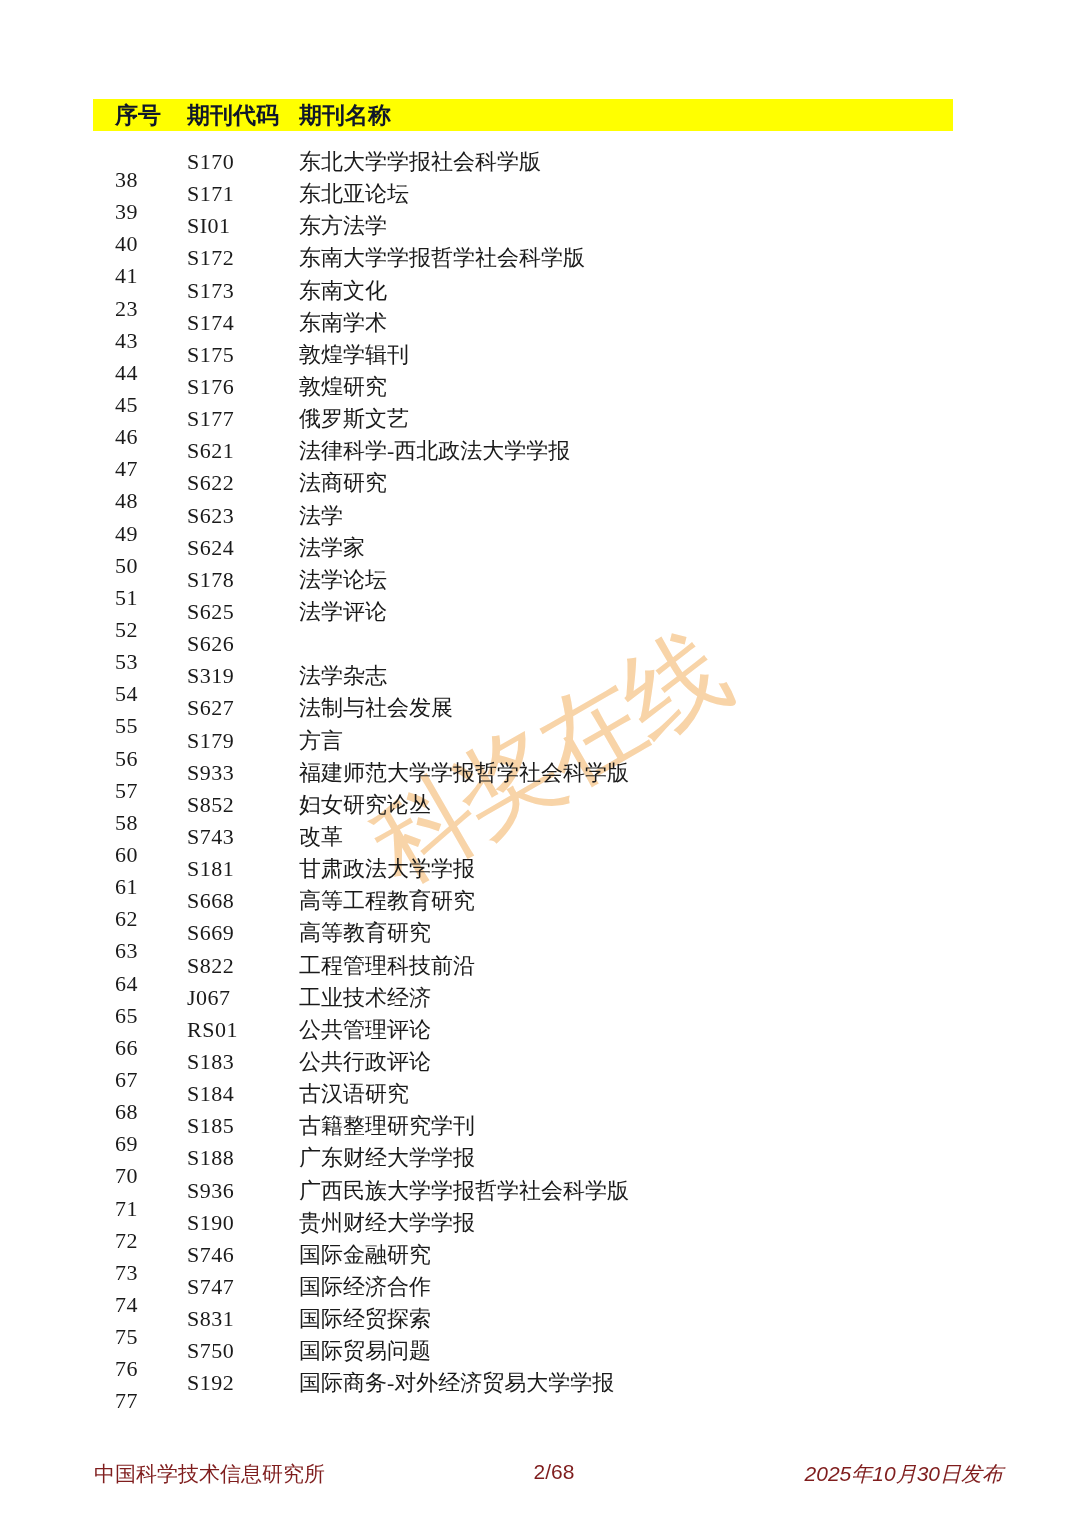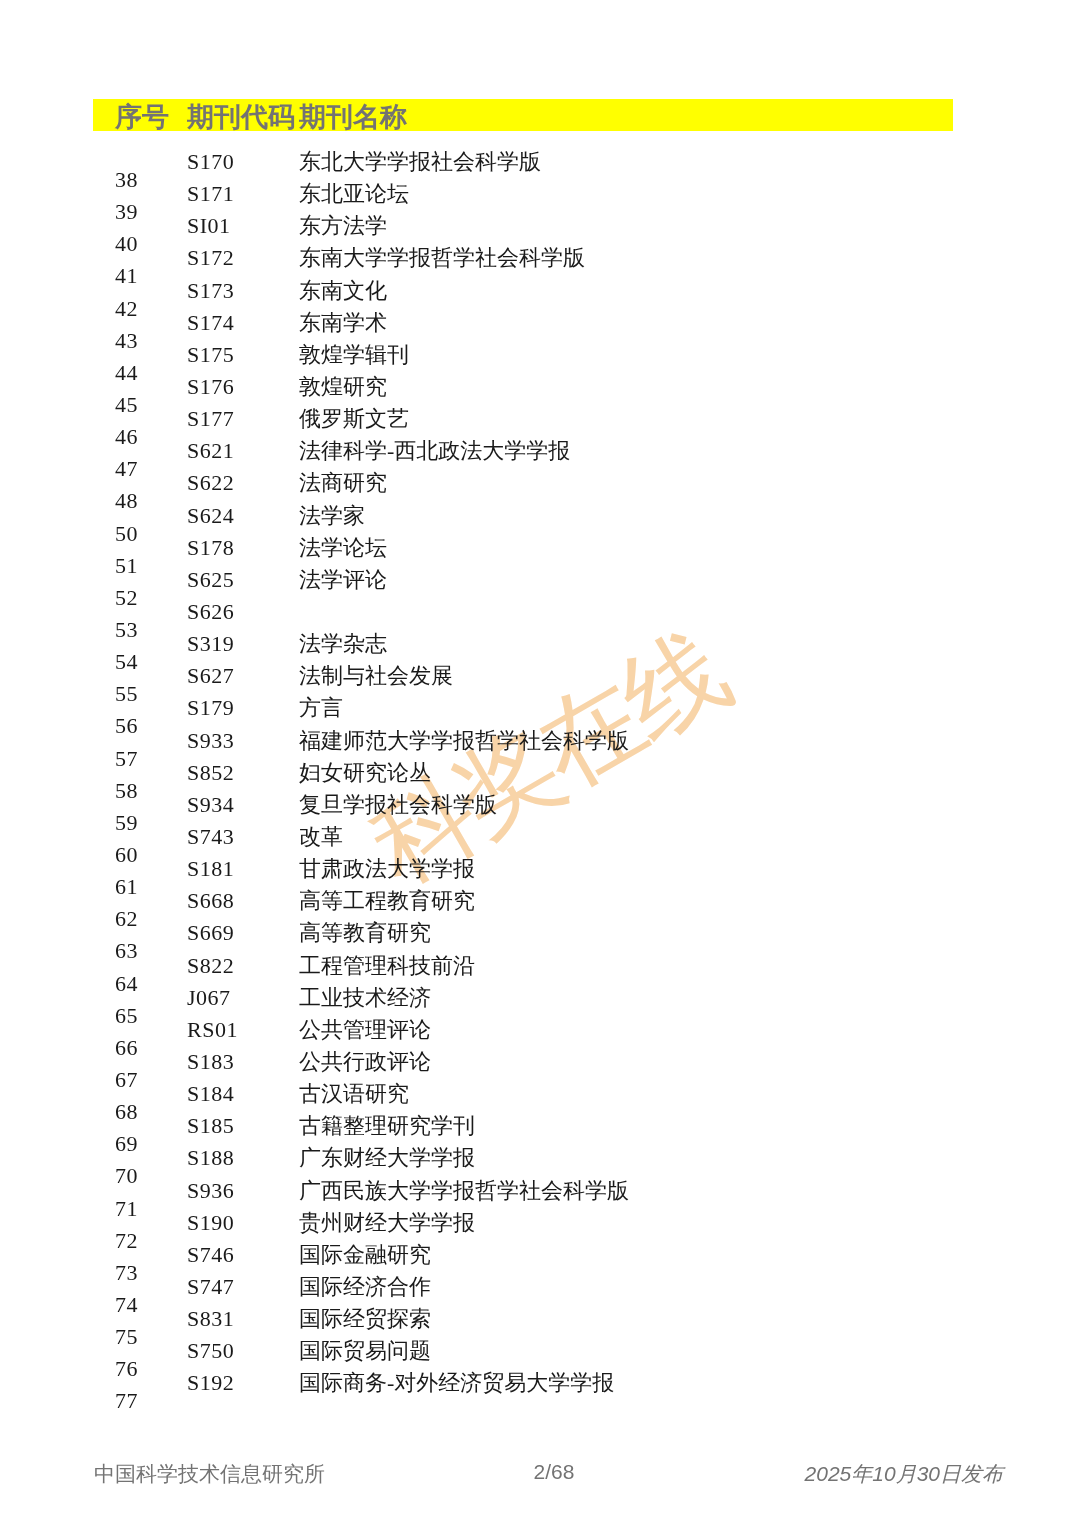--- a/index.html
+++ b/index.html
@@ -26,22 +26,22 @@
     position:absolute;
     left:93px; top:99px;
     width:860px; height:32px;
     display:grid;
     grid-template-columns:72px 112px 1fr;
     padding-left:22px;
     box-sizing:border-box;
     align-items:center;
     font-family:"Liberation Sans","DejaVu Sans",sans-serif;
     font-weight:bold;
-    font-size:27px;
-    color:#737373;
+    font-size:23px;
+    color:#0f172a;
     z-index:1;
   }
   .tbody {
     position:absolute;
     left:93px; top:131px;
     width:860px;
     z-index:1;
   }
   .row {
     display:grid;
@@ -53,21 +53,21 @@
     font-size:22px;
   }
   .row .no   { letter-spacing:0.5px;margin-top:36px; }
   .row .code { letter-spacing:0.5px; }
   .footer {
     position:absolute;
     left:0; top:1460px;
     width:1076px; height:30px;
     font-family:"Liberation Sans","DejaVu Sans",sans-serif;
     font-size:21px;
-    color:#737373;
+    color:#7f1d1d;
     z-index:1;
   }
   .footer .f-left   { position:absolute; left:94px; }
   .footer .f-center { position:absolute; left:50%; transform:translateX(-50%);margin-left:16px; }
   .footer .f-right  { position:absolute; right:73px;font-style:italic; }
 </style>
 </head>
 <body>
 
 <div class="page">
@@ -95,21 +95,21 @@
         <span class="no">40</span>
         <span class="code">SI01</span>
         <span class="name">东方法学</span>
       </div>
       <div class="row">
         <span class="no">41</span>
         <span class="code">S172</span>
         <span class="name">东南大学学报哲学社会科学版</span>
       </div>
       <div class="row">
-        <span class="no">42</span>
+        <span class="no">23</span>
         <span class="code">S173</span>
         <span class="name">东南文化</span>
       </div>
       <div class="row">
         <span class="no">43</span>
         <span class="code">S174</span>
         <span class="name">东南学术</span>
       </div>
       <div class="row">
         <span class="no">44</span>
@@ -130,20 +130,25 @@
         <span class="no">47</span>
         <span class="code">S621</span>
         <span class="name">法律科学-西北政法大学学报</span>
       </div>
       <div class="row">
         <span class="no">48</span>
         <span class="code">S622</span>
         <span class="name">法商研究</span>
       </div>
       <div class="row">
+        <span class="no">49</span>
+        <span class="code">S623</span>
+        <span class="name">法学</span>
+      </div>
+      <div class="row">
         <span class="no">50</span>
         <span class="code">S624</span>
         <span class="name">法学家</span>
       </div>
       <div class="row">
         <span class="no">51</span>
         <span class="code">S178</span>
         <span class="name">法学论坛</span>
       </div>
       <div class="row">
@@ -172,25 +177,20 @@
       </div>
       <div class="row">
         <span class="no">57</span>
         <span class="code">S933</span>
         <span class="name">福建师范大学学报哲学社会科学版</span>
       </div>
       <div class="row">
         <span class="no">58</span>
         <span class="code">S852</span>
         <span class="name">妇女研究论丛</span>
-      </div>
-      <div class="row">
-        <span class="no">59</span>
-        <span class="code">S934</span>
-        <span class="name">复旦学报社会科学版</span>
       </div>
       <div class="row">
         <span class="no">60</span>
         <span class="code">S743</span>
         <span class="name">改革</span>
       </div>
       <div class="row">
         <span class="no">61</span>
         <span class="code">S181</span>
         <span class="name">甘肃政法大学学报</span>

